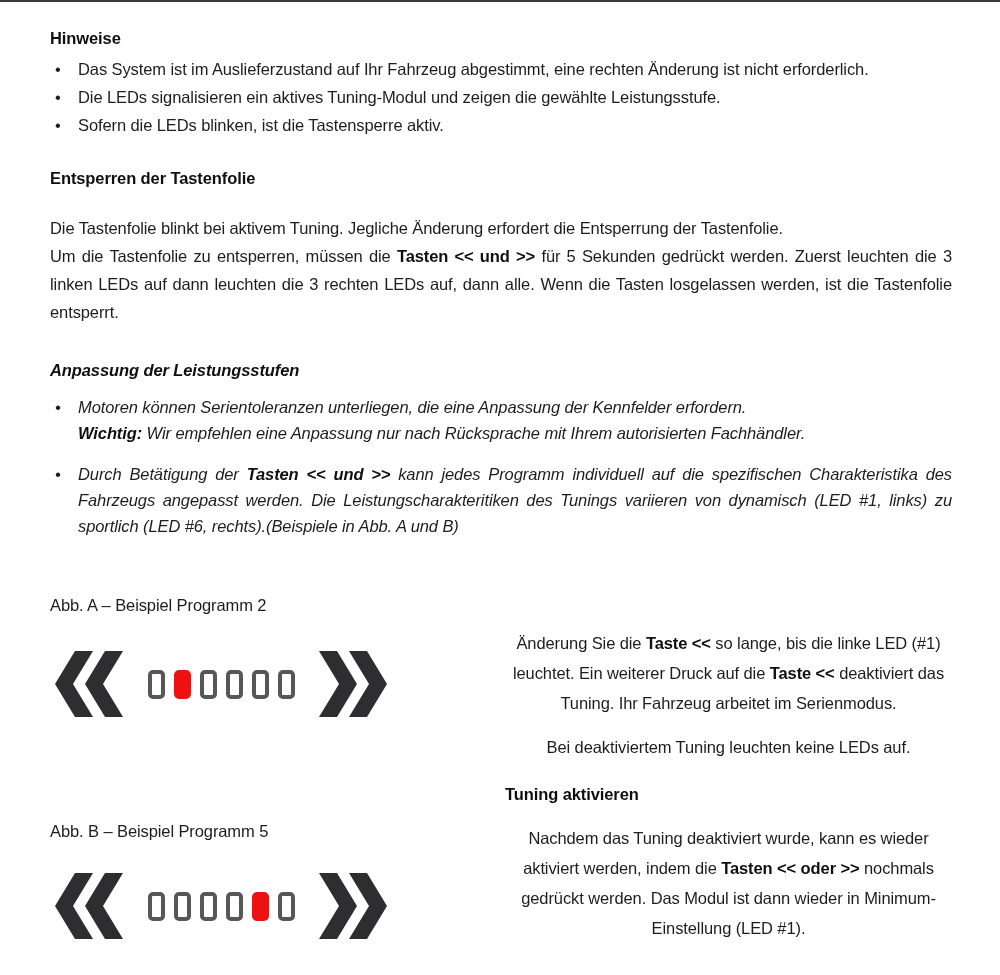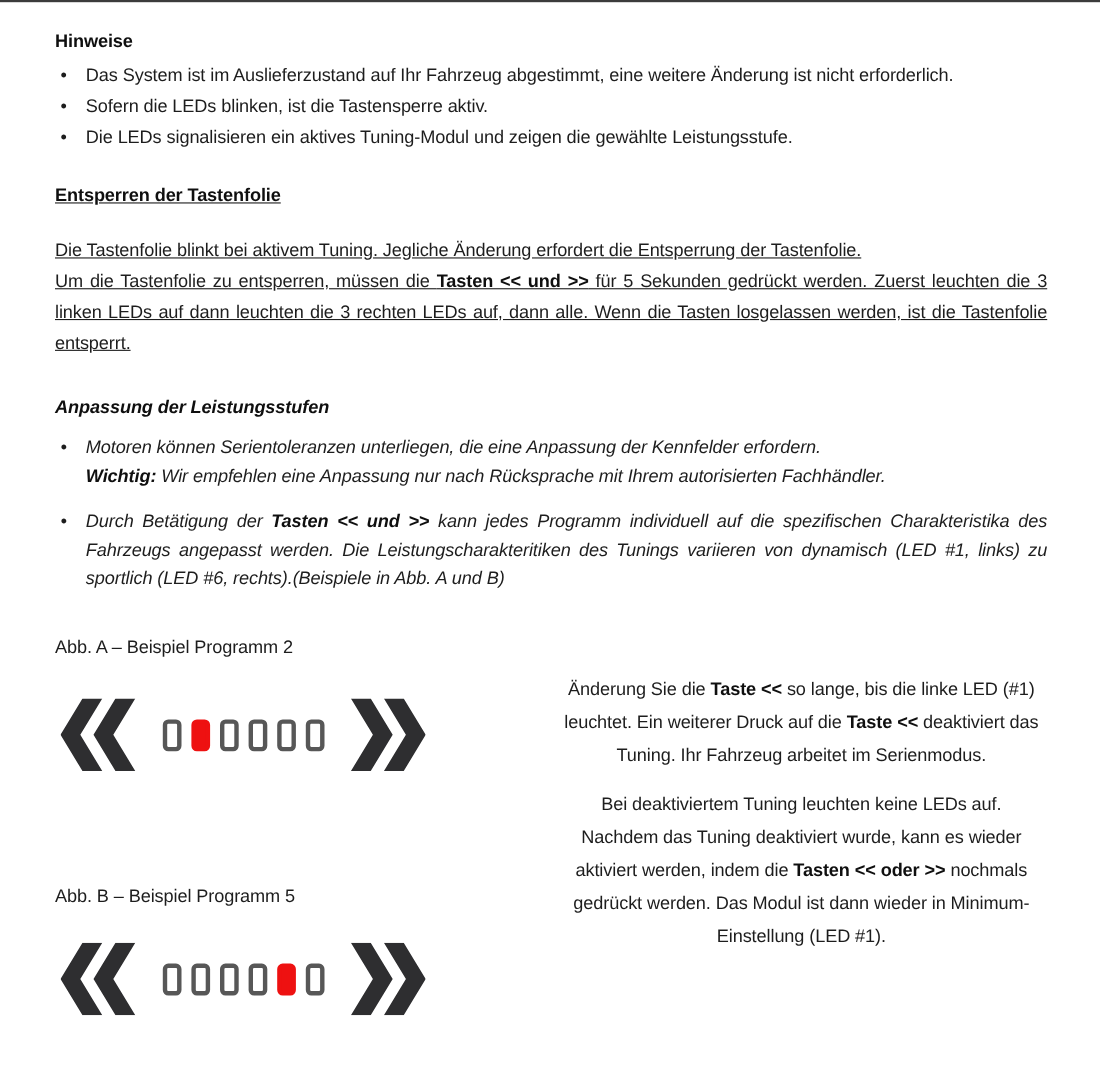--- a/index.html
+++ b/index.html
@@ -38,29 +38,29 @@
   ul.dots li::before {
     content: "\2022";
     position: absolute;
     left: 5px;
     top: 0;
     color: #1d1d1d;
   }
   ul.dots li + li { margin-top: 2px; }
   ul.dots.spaced li + li { margin-top: 15px; }
 
-  .sec-entsperren { margin-top: 30px; text-decoration: underline; }
+  .sec-entsperren { margin-top: 30px; }
   .sec-entsperren .hd { margin-bottom: 26px; }
   .sec-entsperren p { line-height: 28px; }
 
   .sec-anpassung { margin-top: 34px; font-style: italic; }
   .sec-anpassung .hd { margin-bottom: 14px; }
 
   
-  .columns { display: flex; margin-top: 40px; gap: 20px; }
+  .columns { display: flex; margin-top: 56px; gap: 20px; }
   .col-left { flex: 0 0 425px; }
   .col-right { flex: 1 1 auto; margin-left: 10px; margin-top: 33px; }
 
   .fig-label { line-height: 20px; color: #1d1d1d; }
   .fig-label.second { margin-top: 104px; }
 
   .figure {
     margin-top: 36px;
     margin-left: 5px;
     width: 332px;
@@ -95,23 +95,23 @@
   .rp3 { line-height: 29px; }
 </style>
 </head>
 <body>
 
 <div class="page">
 
   <section>
     <h3 class="hd">Hinweise</h3>
     <ul class="dots">
-      <li class="just">Das System ist im Auslieferzustand auf Ihr Fahrzeug abgestimmt, eine weitere Änderung ist nicht erforderlich.</li>
+      <li class="just">Das System ist im Auslieferzustand auf Ihr Fahrzeug abgestimmt, eine rechten Änderung ist nicht erforderlich.</li>
+      <li>Die LEDs signalisieren ein aktives Tuning-Modul und zeigen die gewählte Leistungsstufe.</li>
       <li>Sofern die LEDs blinken, ist die Tastensperre aktiv.</li>
-      <li>Die LEDs signalisieren ein aktives Tuning-Modul und zeigen die gewählte Leistungsstufe.</li>
     </ul>
   </section>
 
   <section class="sec-entsperren">
     <h3 class="hd">Entsperren der Tastenfolie</h3>
     <p>Die Tastenfolie blinkt bei aktivem Tuning. Jegliche Änderung erfordert die Entsperrung der Tastenfolie.</p>
     <p class="just"><span>Um die Tastenfolie zu entsperren, müssen die </span><span class="b">Tasten &lt;&lt; und &gt;&gt;</span><span> für 5 Sekunden gedrückt werden. Zuerst leuchten die 3 linken LEDs auf dann leuchten die 3 rechten LEDs auf, dann alle. Wenn die Tasten losgelassen werden, ist die Tastenfolie entsperrt.</span></p>
   </section>
 
   <section class="sec-anpassung">
@@ -170,18 +170,19 @@
         </div>
       </div>
 
     </div>
 
     <div class="col-right">
 
       <p class="just"><span>Änderung Sie die </span><span class="b">Taste &lt;&lt;</span><span> so lange, bis die linke LED (#1) leuchtet. Ein weiterer Druck auf die </span><span class="b">Taste &lt;&lt;</span><span> deaktiviert das Tuning. Ihr Fahrzeug arbeitet im Serienmodus.</span></p>
       <p class="rp2">Bei deaktiviertem Tuning leuchten keine LEDs auf.</p>
 
+      <h3 class="hd hd2">Tuning aktivieren</h3>
       <p class="just rp3"><span>Nachdem das Tuning deaktiviert wurde, kann es wieder aktiviert werden, indem die </span><span class="b">Tasten &lt;&lt; oder &gt;&gt;</span><span> nochmals gedrückt werden. Das Modul ist dann wieder in Minimum-Einstellung (LED #1).</span></p>
 
     </div>
   </div>
 
 </div>
 
 </body></html>

